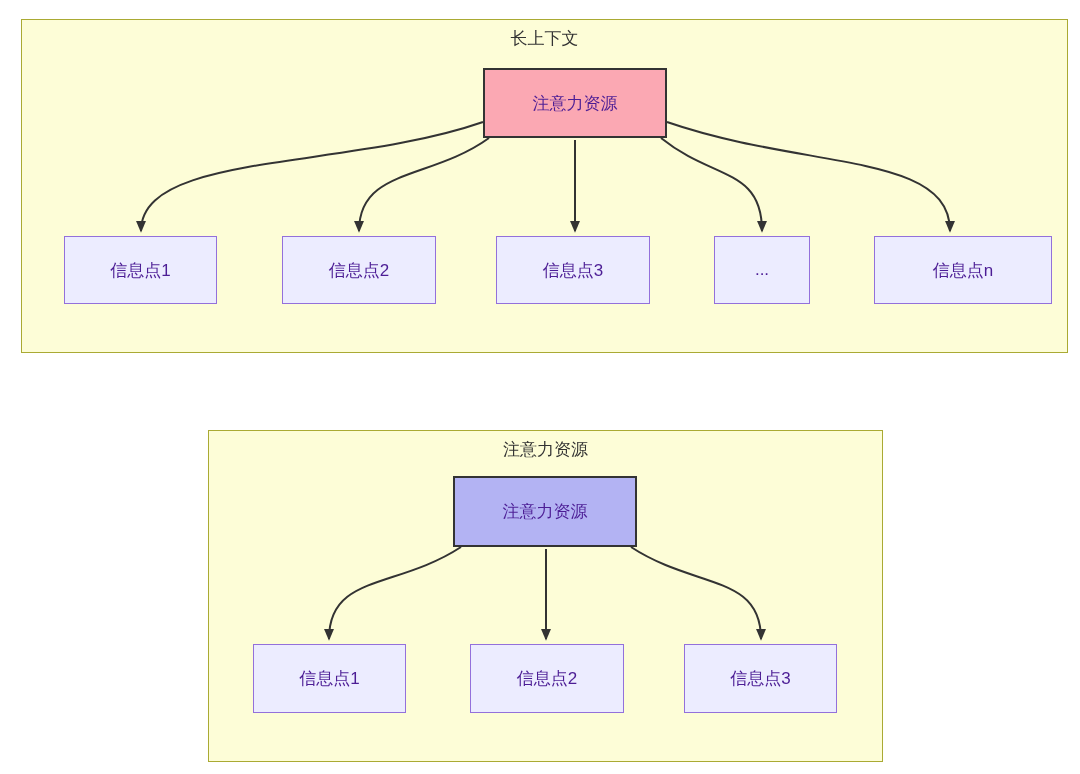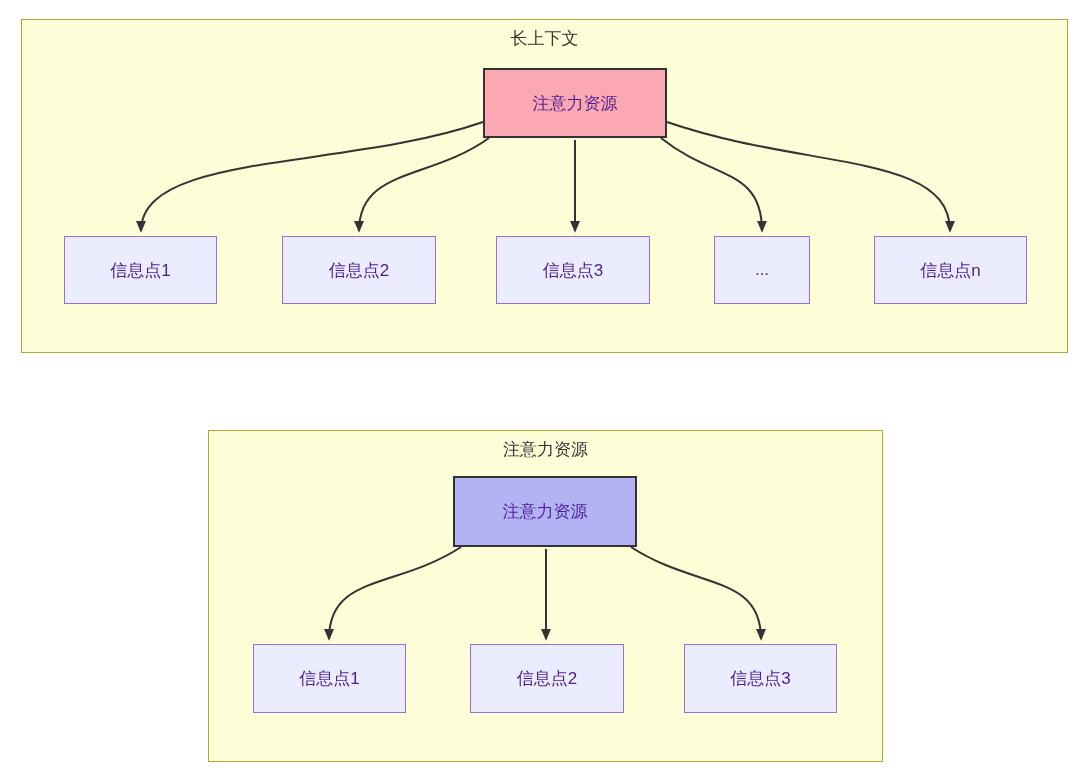--- a/index.html
+++ b/index.html
@@ -49,21 +49,21 @@
   #node-long-root  { left: 483px; top: 68px;  width: 184px; height: 70px; background: #fba8b3; }
   #node-short-root { left: 453px; top: 476px; width: 184px; height: 71px; background: #b3b3f3; }
   .node.info {
     background: #ececff;
     border: 1.5px solid #9370db;
   }
   #node-l1 { left: 64px;  top: 236px; width: 153px; height: 68px; }
   #node-l2 { left: 282px; top: 236px; width: 154px; height: 68px; }
   #node-l3 { left: 496px; top: 236px; width: 154px; height: 68px; }
   #node-l4 { left: 714px; top: 236px; width: 96px;  height: 68px; }
-  #node-l5 { left: 874px; top: 236px; width: 153px; height: 68px; }
+  #node-l5 { left: 874px; top: 236px; width: 178px; height: 68px; }
   #node-s1 { left: 253px; top: 644px; width: 153px; height: 69px; }
   #node-s2 { left: 470px; top: 644px; width: 154px; height: 69px; }
   #node-s3 { left: 684px; top: 644px; width: 153px; height: 69px; }
   #arrows {
     position: absolute;
     left: 0;
     top: 0;
     pointer-events: none;
   }
   #arrows path.edge {

